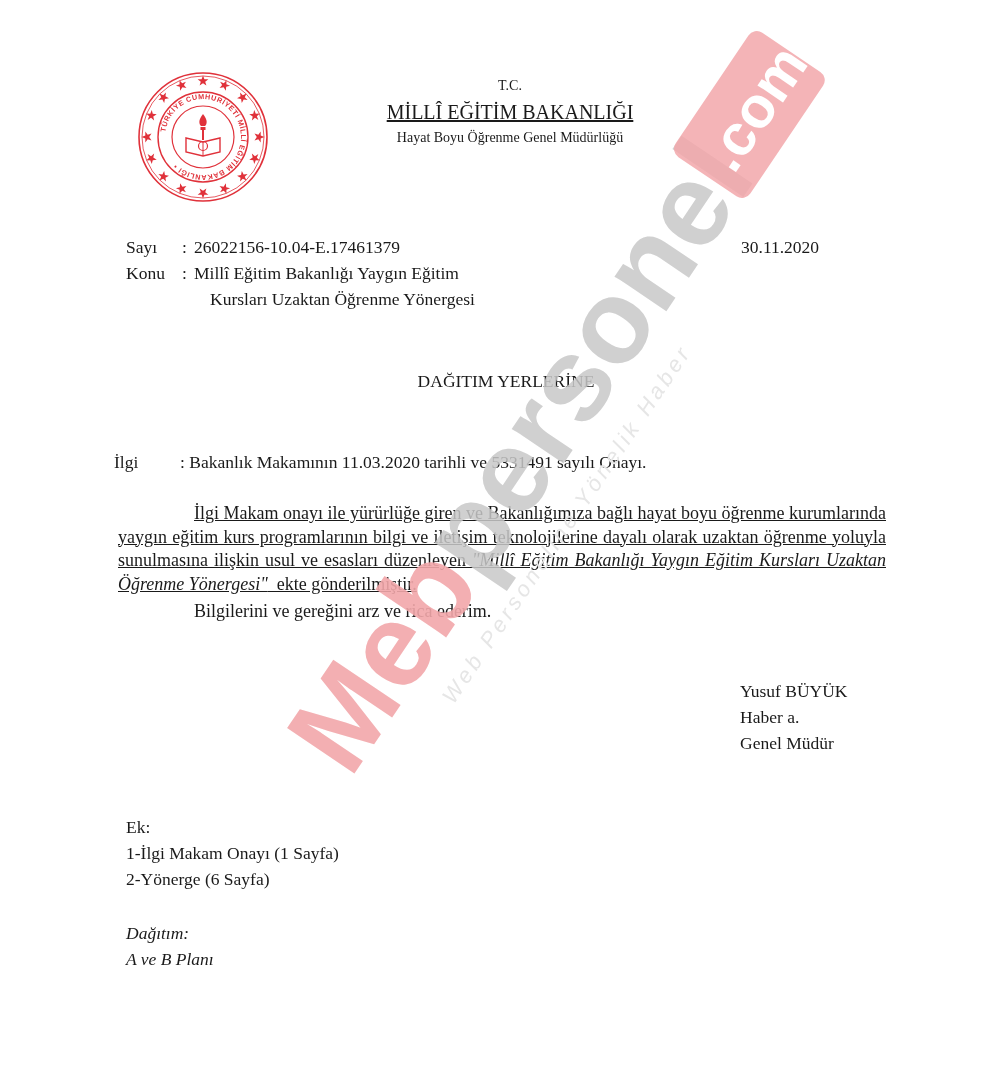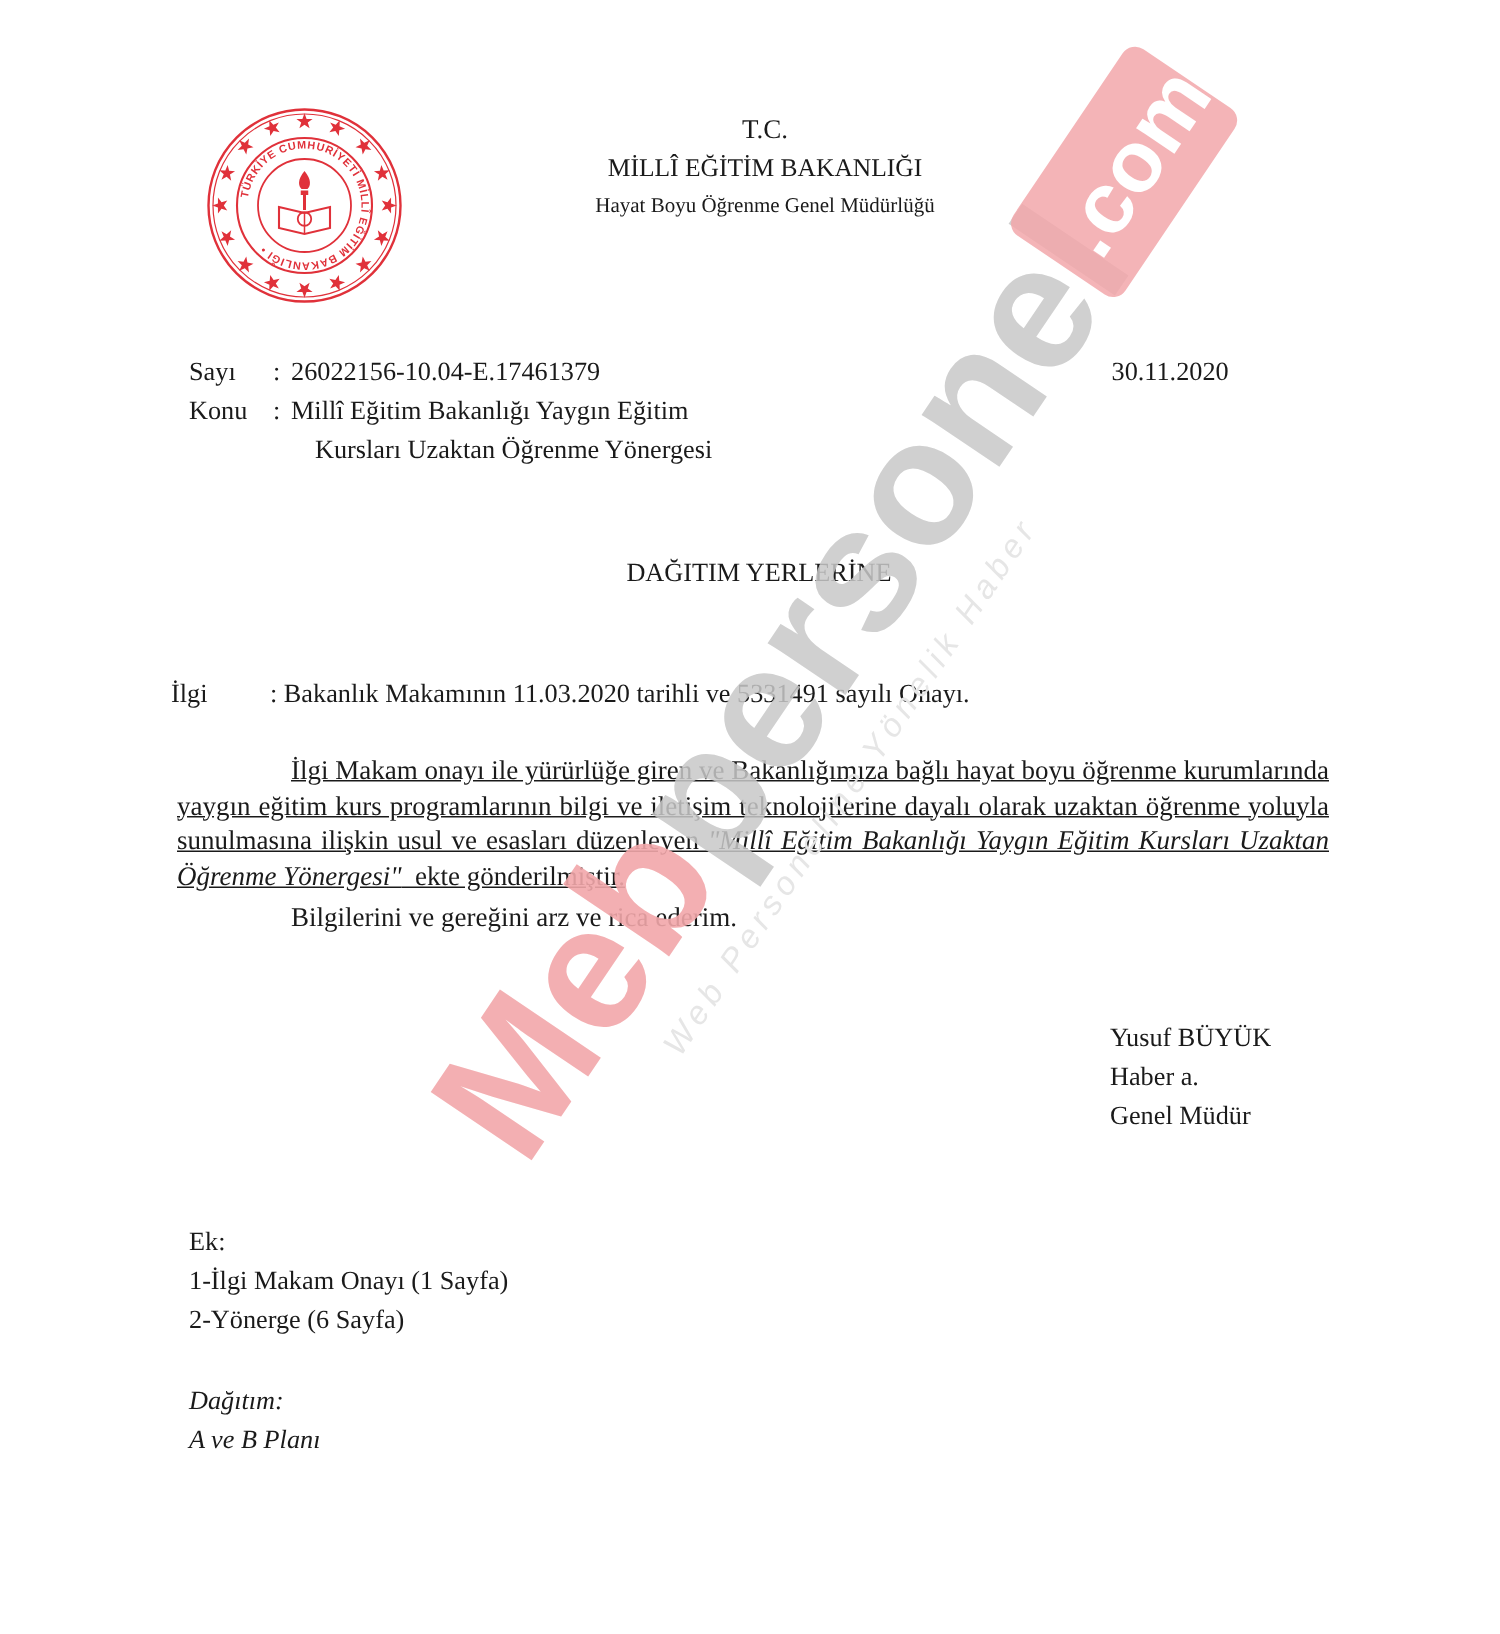--- a/index.html
+++ b/index.html
@@ -32,22 +32,22 @@
     
     .header {
       position: absolute;
       left: 300px;
       width: 420px;
       top: 73px;
       text-align: center;
       line-height: 26px;
     }
     .header .line { display: block; }
-    .header .l1 { font-size: 18px; }
-    .header .l2 { font-size: 17px; }
+    .header .l1 { font-size: 14px; }
+    .header .l2 { font-size: 20px; text-decoration: underline; }
     .header .l3 { font-size: 14px; }
 
     .meta-row { position: absolute; left: 126px; white-space: nowrap; line-height: 26px; }
     .meta-label { display: inline-block; width: 56px; }
     .meta-colon { display: inline-block; width: 12px; }
     .date { position: absolute; left: 741px; top: 234px; line-height: 26px; }
 
     .dist-title {
       position: absolute;
       left: 0; width: 1012px;

